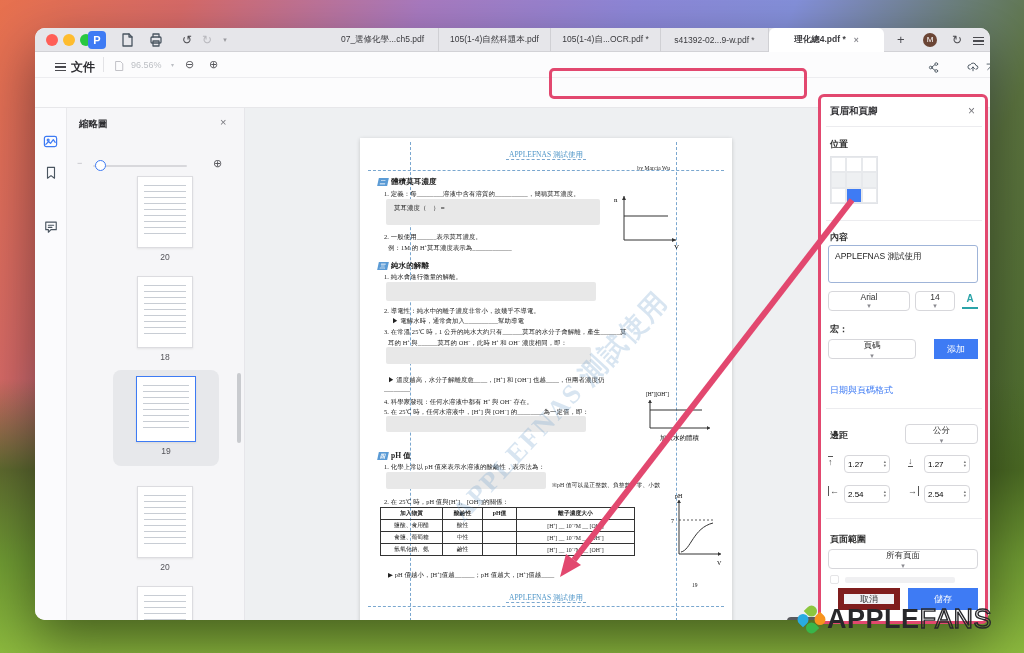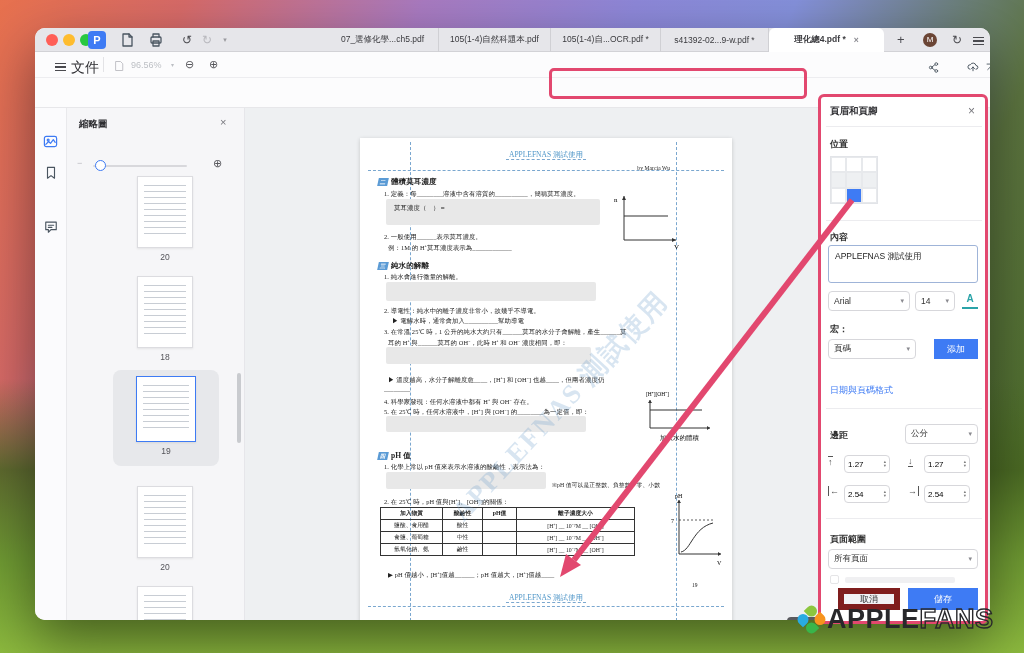--- a/index.html
+++ b/index.html
@@ -59,21 +59,21 @@
   table.phtable { border-collapse:collapse; font-size:5.8px; font-family:"Liberation Serif",serif; }
   table.phtable th, table.phtable td { border:1px solid #333; padding:1px 3px; text-align:center; height:12px; }
   table.phtable { border:1.5px solid #222; }
   .pagebadge { position:absolute; background:rgba(68,68,74,.88); color:#fff; font-size:9px; padding:2px 8px; border-radius:4px; }
   
   .rpanel { position:absolute; left:818px; top:94px; width:170px; height:530px; background:#fff;
     border:3px solid #e2486f; border-radius:6px; z-index:30; font-size:9px; color:#333; }
   .plabel { position:absolute; font-size:9px; color:#333; font-weight:bold; }
   .pdivider { position:absolute; left:8px; right:8px; border-top:1px solid #ececef; }
   .select { position:absolute; border:1px solid #d7d7db; border-radius:4px; background:#fff; font-size:8.5px;
-    color:#333; display:flex; align-items:center; padding:0 5px; height:20px; justify-content:space-between; }
+    color:#333; display:flex; align-items:center; padding:0 5px; height:20px; justify-content:space-between;flex-direction:column; }
   .caret { color:#8a8a90; font-size:7px; }
   .stepbox { position:absolute; border:1px solid #d7d7db; border-radius:4px; height:18px; width:46px;
     display:flex; align-items:center; justify-content:space-between; padding:0 3px; font-size:8px; }
   .steps { display:flex; flex-direction:column; font-size:4.5px; color:#777; line-height:4px; }
   .micon { position:absolute; font-size:9px; color:#555; }
   .posgrid { position:absolute; left:830px; top:156px; width:48px; height:48px; display:grid;
     grid-template-columns:repeat(3,1fr); grid-template-rows:repeat(3,1fr); border:1px solid #e2e4e8; }
   .posgrid div { border:.5px solid #e7e9ec; background:#fff; }
   .posgrid div.mid { background:#eef0f2; }
   .posgrid div.sel { background:#3e7bf4; }
@@ -81,21 +81,21 @@
   .btn.blue { background:#3e7bf4; color:#fff; }
   .btn.grey { background:#f1f1f4; color:#333; border:6px solid #7f1d1d; }
   .link { color:#3e7bf4; font-size:9px; }
   
   .redbox { position:absolute; border:3px solid #e2486f; border-radius:5px; z-index:40; pointer-events:none; }
   .arrowsvg { position:absolute; inset:0; z-index:45; pointer-events:none; }
   
   .brand { position:absolute; left:800px; top:604px; z-index:60; display:flex; align-items:center; }
   .blob { width:11px; height:11px; border-radius:55% 55% 55% 0; }
   .brandword1 { font-size:27px; font-weight:800; color:#28282b; letter-spacing:.5px; }
-  .brandword2 { font-size:27px; font-weight:700; color:transparent; -webkit-text-stroke:1.4px #28282b; letter-spacing:.5px; }
+  .brandword2 { font-size:27px; font-weight:400; color:transparent; -webkit-text-stroke:1.4px #28282b; letter-spacing:.5px; }
   text { font-family:"Liberation Serif",serif; }
 </style>
 </head>
 <body>
 
 <div class="stage">
   <div class="desktop"></div>
 
   <div class="window">
 
@@ -148,21 +148,21 @@
     </div>
 
     <div class="menurow">
       <div class="abs" style="left:20px;top:9px">
         <div class="bars">
             <span></span>
             <span></span>
             <span></span>
           </div>
         </div>
-      <div class="abs" style="left:36px;top:7px;font-size:14px;font-weight:normal;color:#2e2e32">文件</div>
+      <div class="abs" style="left:36px;top:7px;font-size:12px;font-weight:bold;color:#2e2e32">文件</div>
       <div class="abs" style="left:68px;top:5px;height:15px;border-left:1px solid #e3e3e6"></div>
       <div class="abs" style="left:78px;top:6px">
         <svg class="ic" style="width:12px;height:12px;stroke:#c0c0c5" viewBox="0 0 16 16">
             <path d="M4 2h6l3 3v9H4z"></path>
           </svg></div>
       <div class="abs" style="left:96px;top:8px;font-size:9px;color:#bcbfc4">96.56%</div>
       <div class="abs" style="left:136px;top:9px;font-size:6px;color:#bcbfc4">▾</div>
       <div class="abs" style="left:150px;top:6px;font-size:11px;color:#55555a">⊖</div>
       <div class="abs" style="left:174px;top:6px;font-size:11px;color:#55555a">⊕</div>
 

